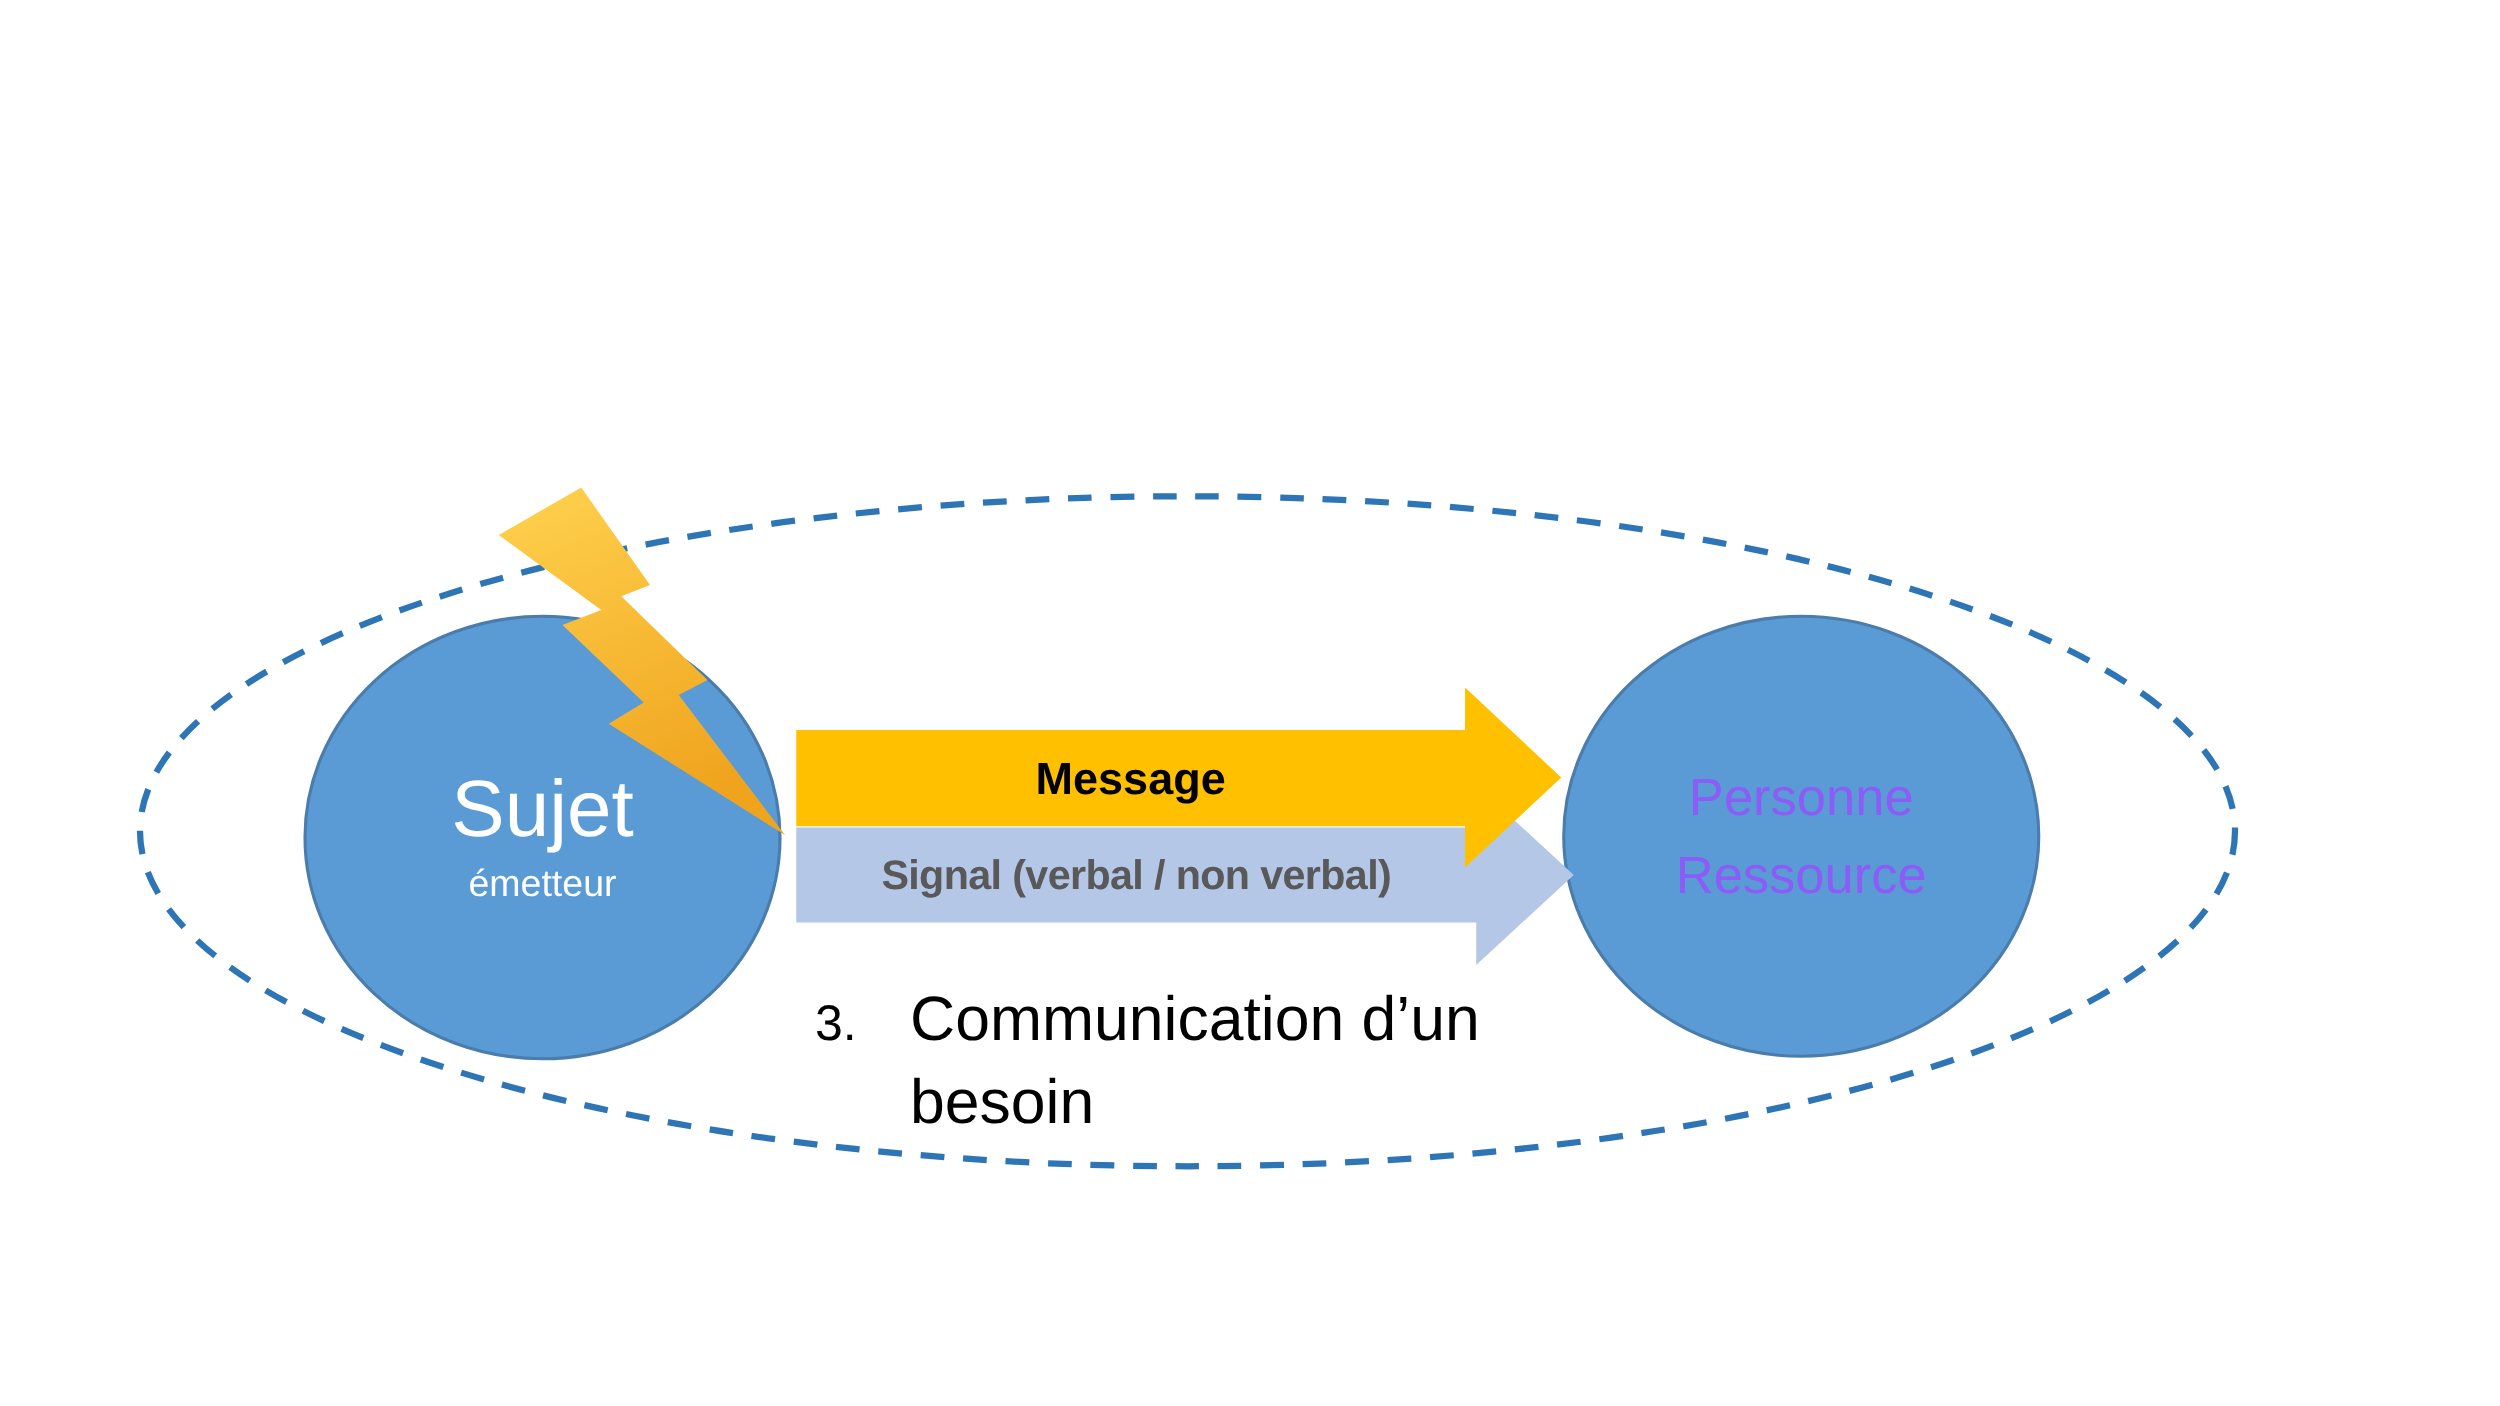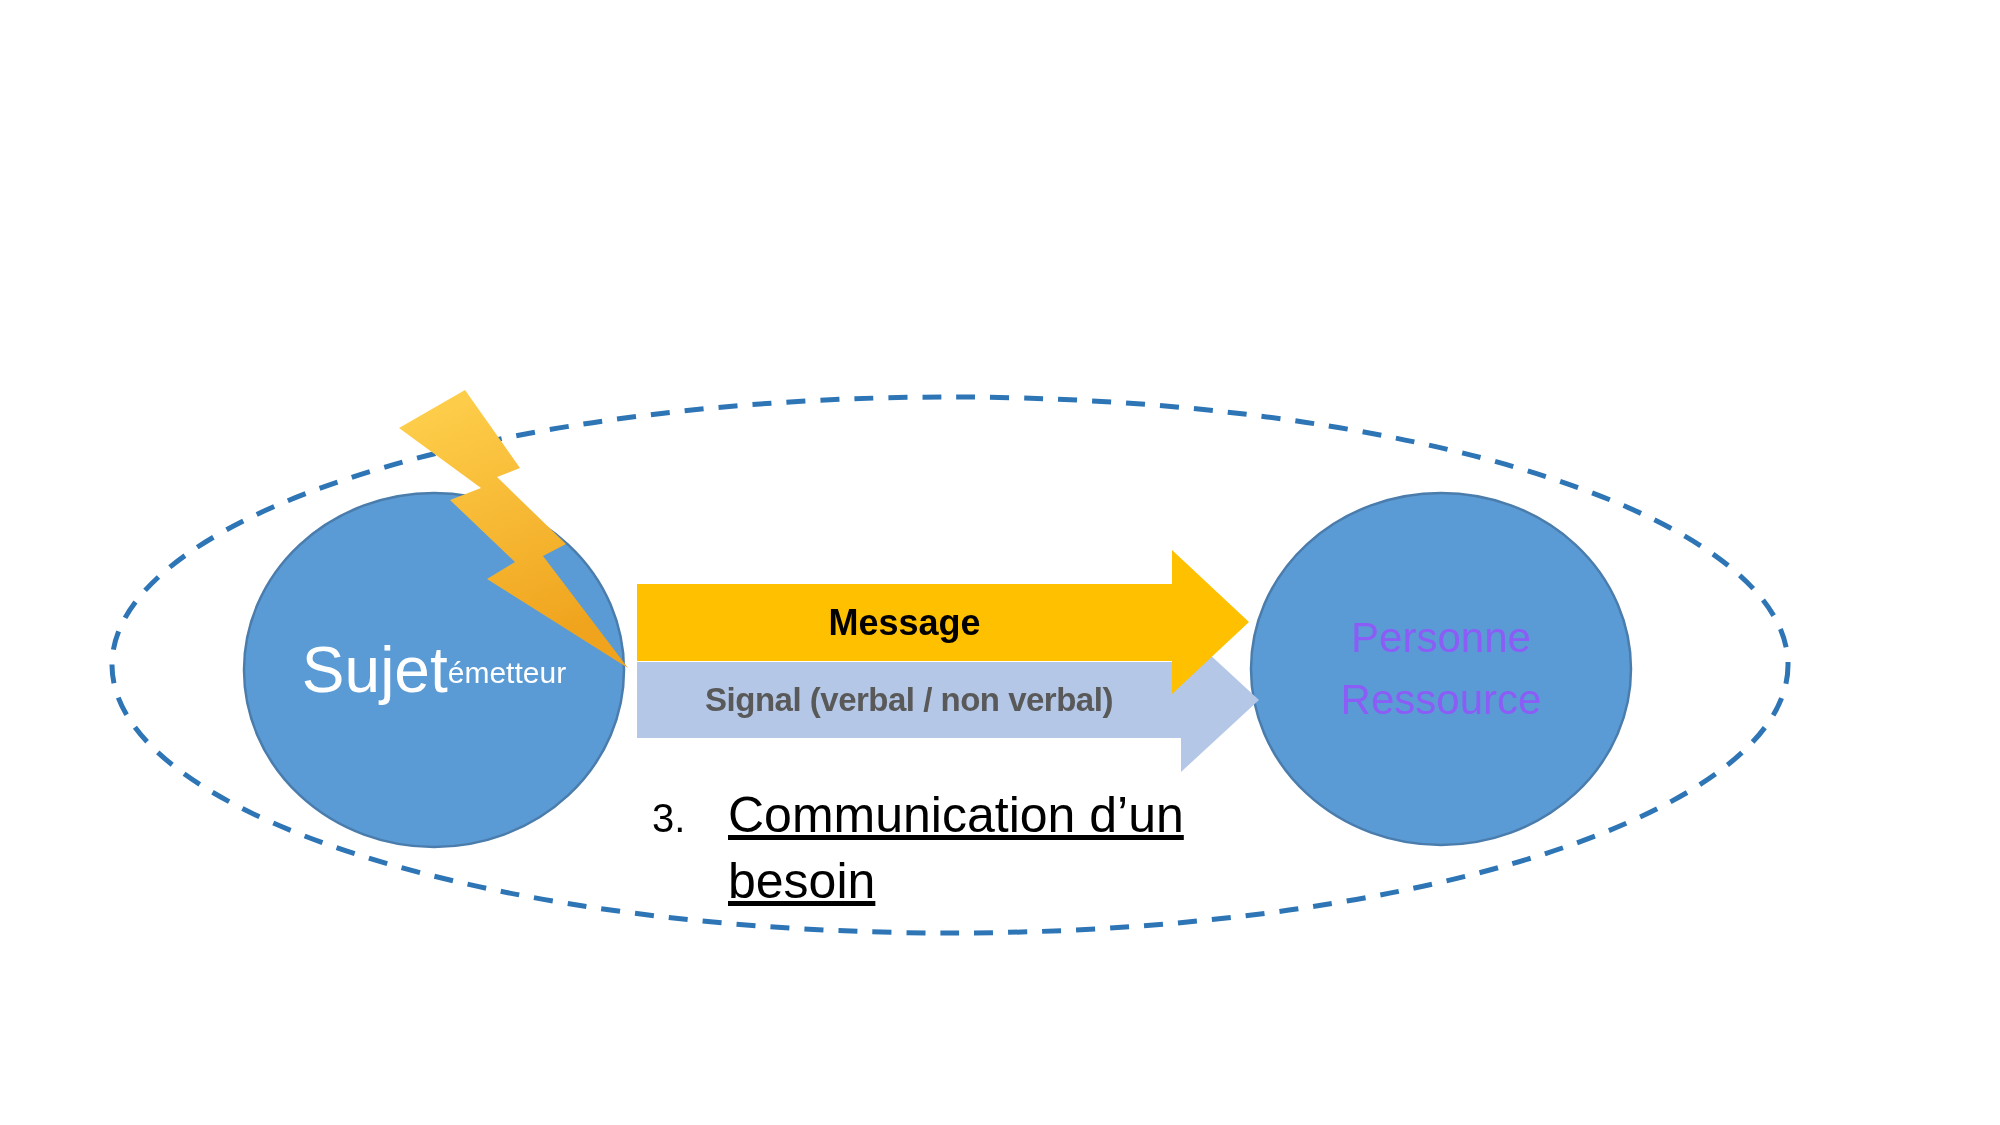--- a/index.html
+++ b/index.html
@@ -12,35 +12,35 @@
   }
   .diagram-svg{position:absolute;left:0;top:0;width:2000px;height:1125px;}
   .slide-title{
     position:absolute;left:118px;top:44px;
     color:#3A6AA0;
     font-size:72px;line-height:90px;
     letter-spacing:-1.5px;
     font-weight:400;
   }
   .overlay{position:absolute;display:flex;align-items:center;justify-content:center;text-align:center;}
-  .sender-box{left:244px;top:494px;width:380px;height:352px;flex-direction:row;}
+  .sender-box{left:244px;top:494px;width:380px;height:352px;flex-direction:column;}
   .sender-main{color:#fff;font-size:64px;line-height:70px;}
   .sender-sub{color:#fff;font-size:30px;line-height:40px;margin-top:6px;text-align:right;}
   .receiver-box{left:1251px;top:494px;width:380px;height:350px;}
   .receiver-label{color:#8b5cf6;font-size:42px;line-height:62px;width:250px;}
   .message-box{left:637px;top:584px;width:535px;height:78px;}
   .message-label{color:#000;font-size:36px;font-weight:700;}
   .signal-box{left:637px;top:661px;width:544px;height:77px;}
   .signal-label{color:#595959;font-size:33px;font-weight:700;letter-spacing:-0.5px;}
   .caption{
     position:absolute;left:652px;top:782px;
     display:flex;align-items:baseline;color:#000;
   }
   .caption-number{font-size:40px;width:76px;flex:0 0 auto;}
-  .caption-text{font-size:50px;line-height:66px;max-width:510px;text-decoration:underline;}
+  .caption-text{font-size:50px;line-height:66px;max-width:510px;}
 </style>
 </head>
 <body>
 
 <div class="slide">
 
   <svg class="diagram-svg" viewBox="0 0 2000 1125">
     <defs>
       <linearGradient id="boltGrad" x1="0" y1="0" x2="0.35" y2="1">
         <stop offset="0" stop-color="#FFD24F"></stop>

